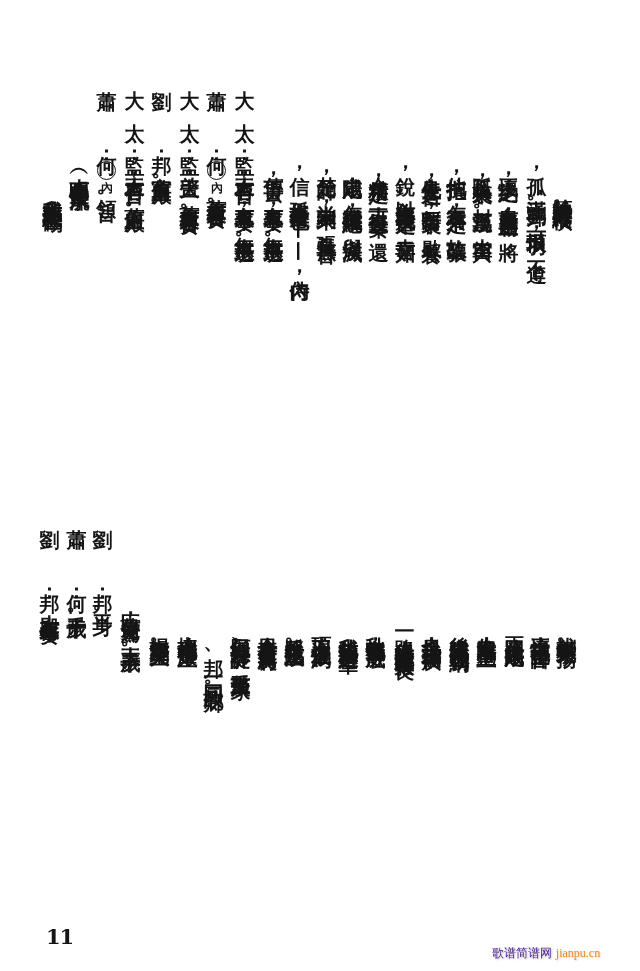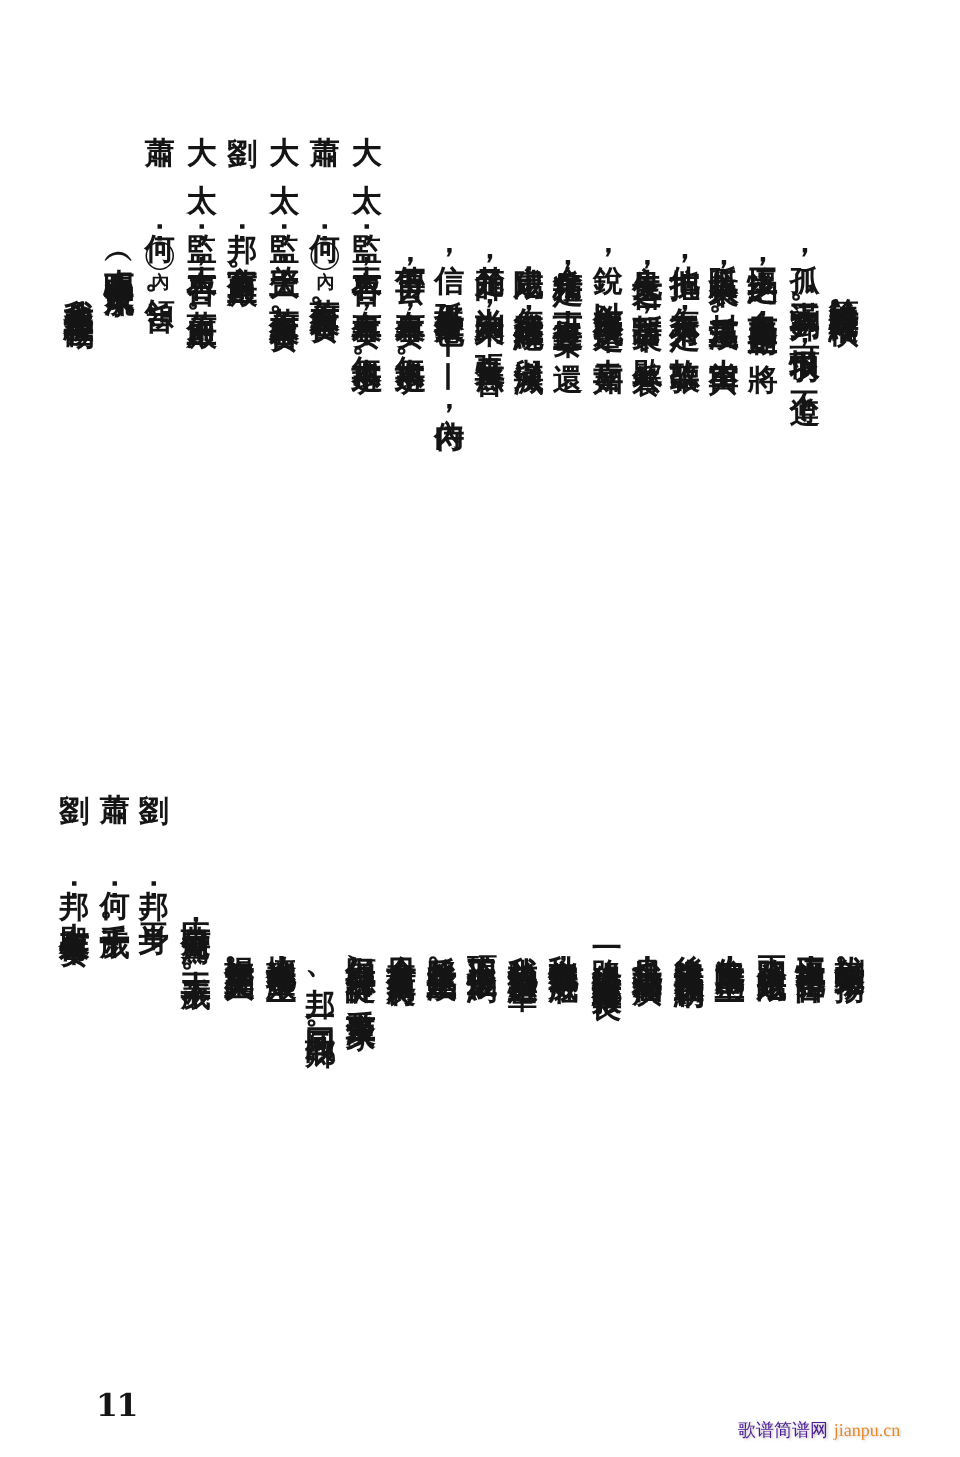--- a/index.html
+++ b/index.html
@@ -50,21 +50,21 @@
     box-sizing:border-box;
     width:19px; height:19px;
     border:1.5px solid #151515;
     border-radius:50%;
     font-size:12px; line-height:16px;
     text-align:center;
     letter-spacing:0;
     margin-bottom:3px;
   }
   .page-number {
-    position:absolute; left:64px; top:924px;
+    position:absolute; left:46px; top:924px;
     font-family:"DejaVu Serif", serif;
     font-size:21px; font-weight:bold; color:#151515;
     letter-spacing:-1px;
   }
   .watermark {
     position:absolute; left:492px; top:945px;
     font-family:"DejaVu Sans", sans-serif;
     font-size:12px; white-space:nowrap;
   }
   .watermark .site { color:#4c1d95; text-shadow:1px 1px 2px #bdbdbd; }

